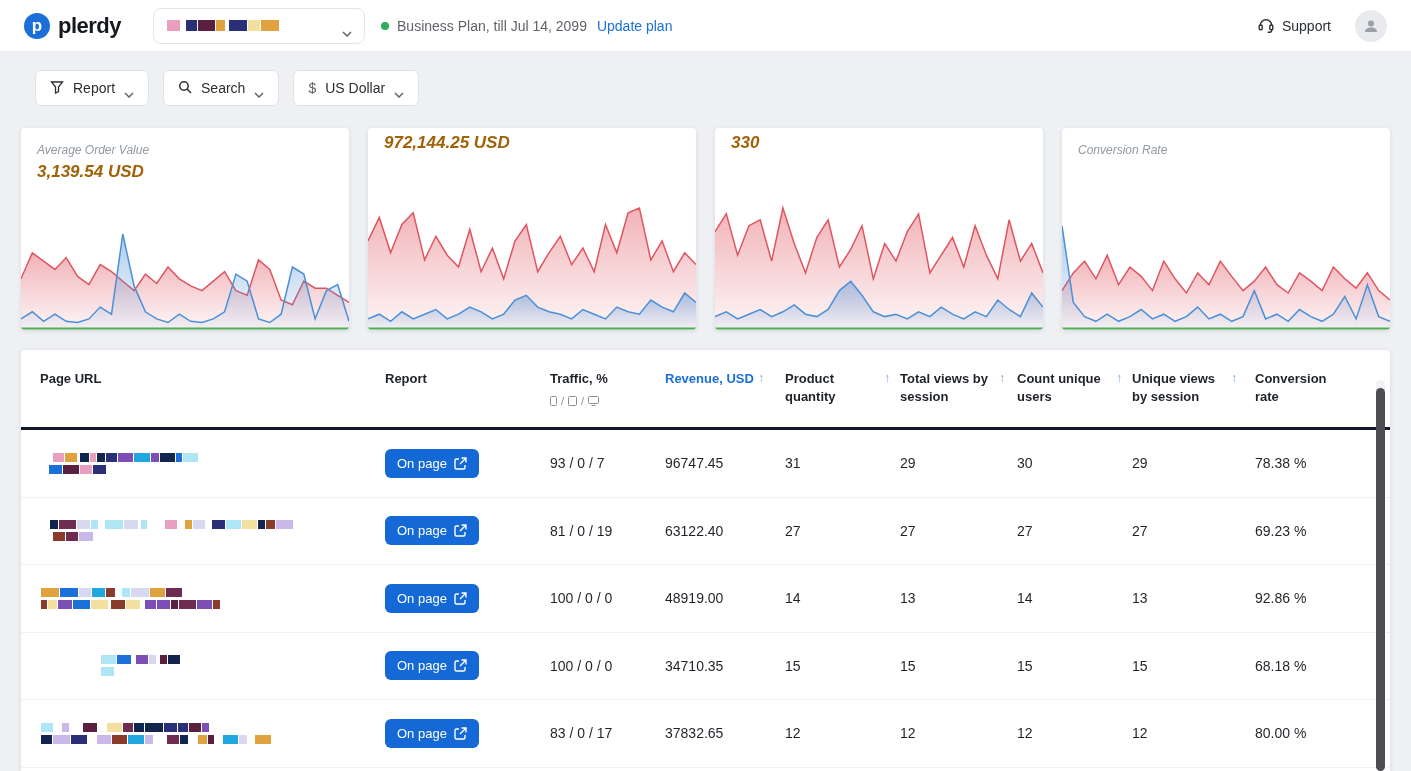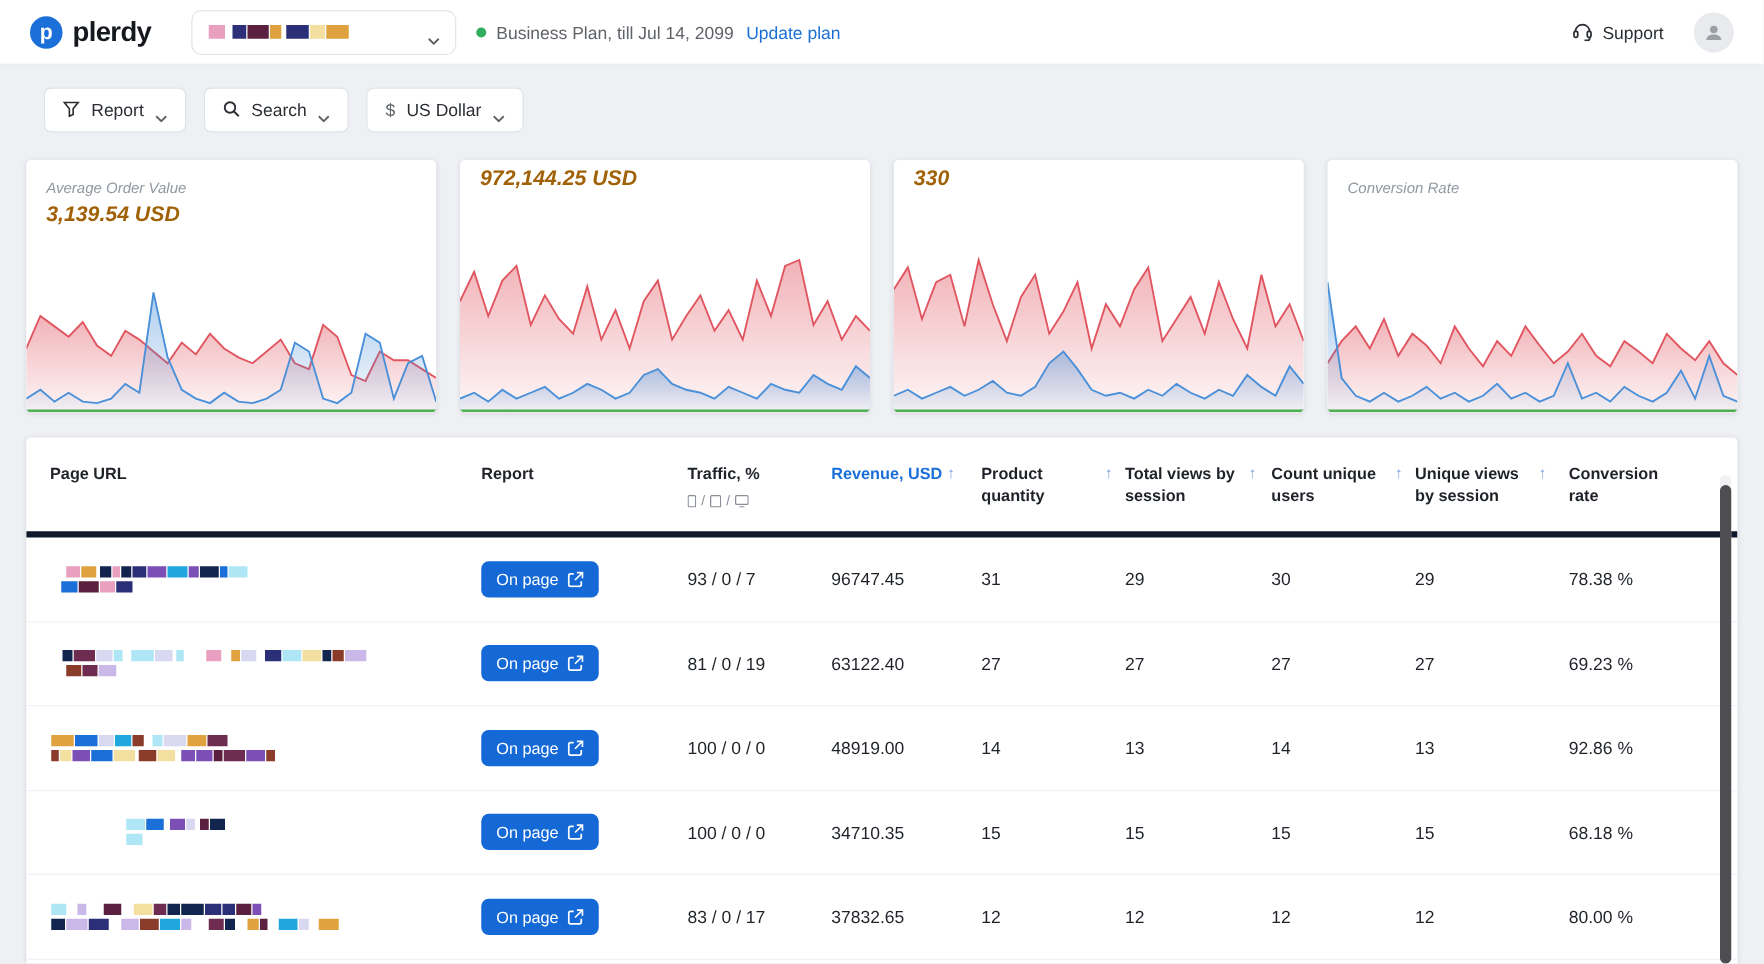--- a/index.html
+++ b/index.html
@@ -40,21 +40,21 @@
     position:relative; overflow:hidden;font-style:italic; }
   .card-title { font-size:12px; color:#9098a1; padding:15px 16px 0; }
   .card-value { font-size:17px; font-weight:bold; color:#a16207; padding:5px 16px 0; }
   .card svg.spark { position:absolute; left:0; right:0; bottom:0; width:100%; height:130px; display:block; }
 
   
   .table-card { margin:20px 21px 0; background:#fff; border-radius:4px 4px 0 0;
     box-shadow:0 1px 4px rgba(30,40,60,.12); height:421px; position:relative; overflow:hidden; }
   .tgrid { display:grid; grid-template-columns:345px 165px 115px 120px 115px 117px 115px 123px auto;
     align-items:center; padding:0 19px; }
-  .thead { padding-top:20px; height:80px; align-items:start; border-bottom:5px solid #0f172a; }
+  .thead { padding-top:20px; height:80px; align-items:start; border-bottom:3px solid #0f172a; }
   .th { font-size:13px; font-weight:bold; color:#1f2329; line-height:1.35; padding-right:10px;
     display:flex; align-items:flex-start; gap:4px; cursor:pointer; }
   .th .lbl { display:inline-block; max-width:95px; }
   .th-wide .lbl { max-width:none; }
   .th-revenue { color:#1b6fd8; }
   .sort { font-size:12px; color:#7ea4dd; line-height:1.35; }
   .th-traffic { flex-direction:column; gap:6px; }
   .devices { display:flex; align-items:center; gap:4px; color:#8a8f98; font-size:11px; font-weight:normal; }
   .trow { height:67.5px; border-bottom:1px solid #f1f2f4; font-size:14px; color:#1f2329; }
   .btn-onpage { height:29px; display:inline-flex; align-items:center; gap:7px; padding:0 12px;

